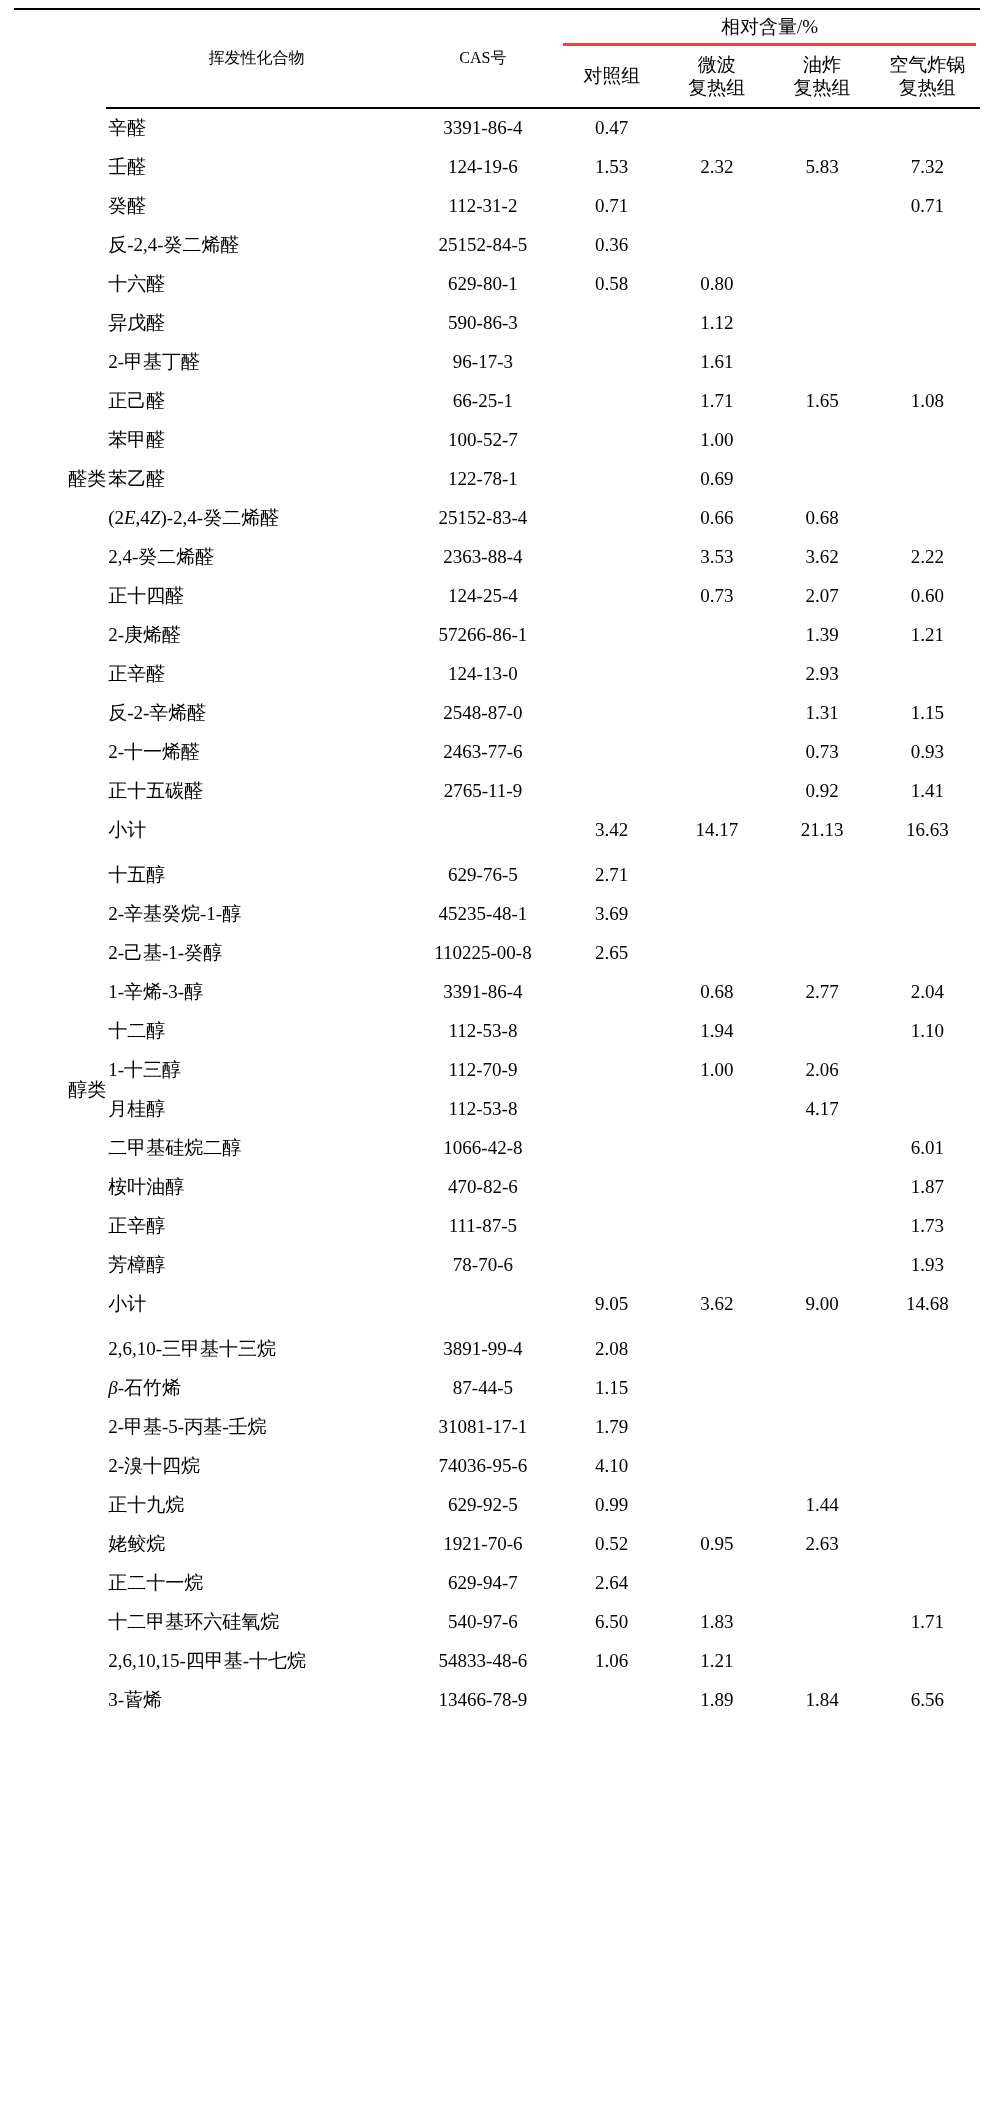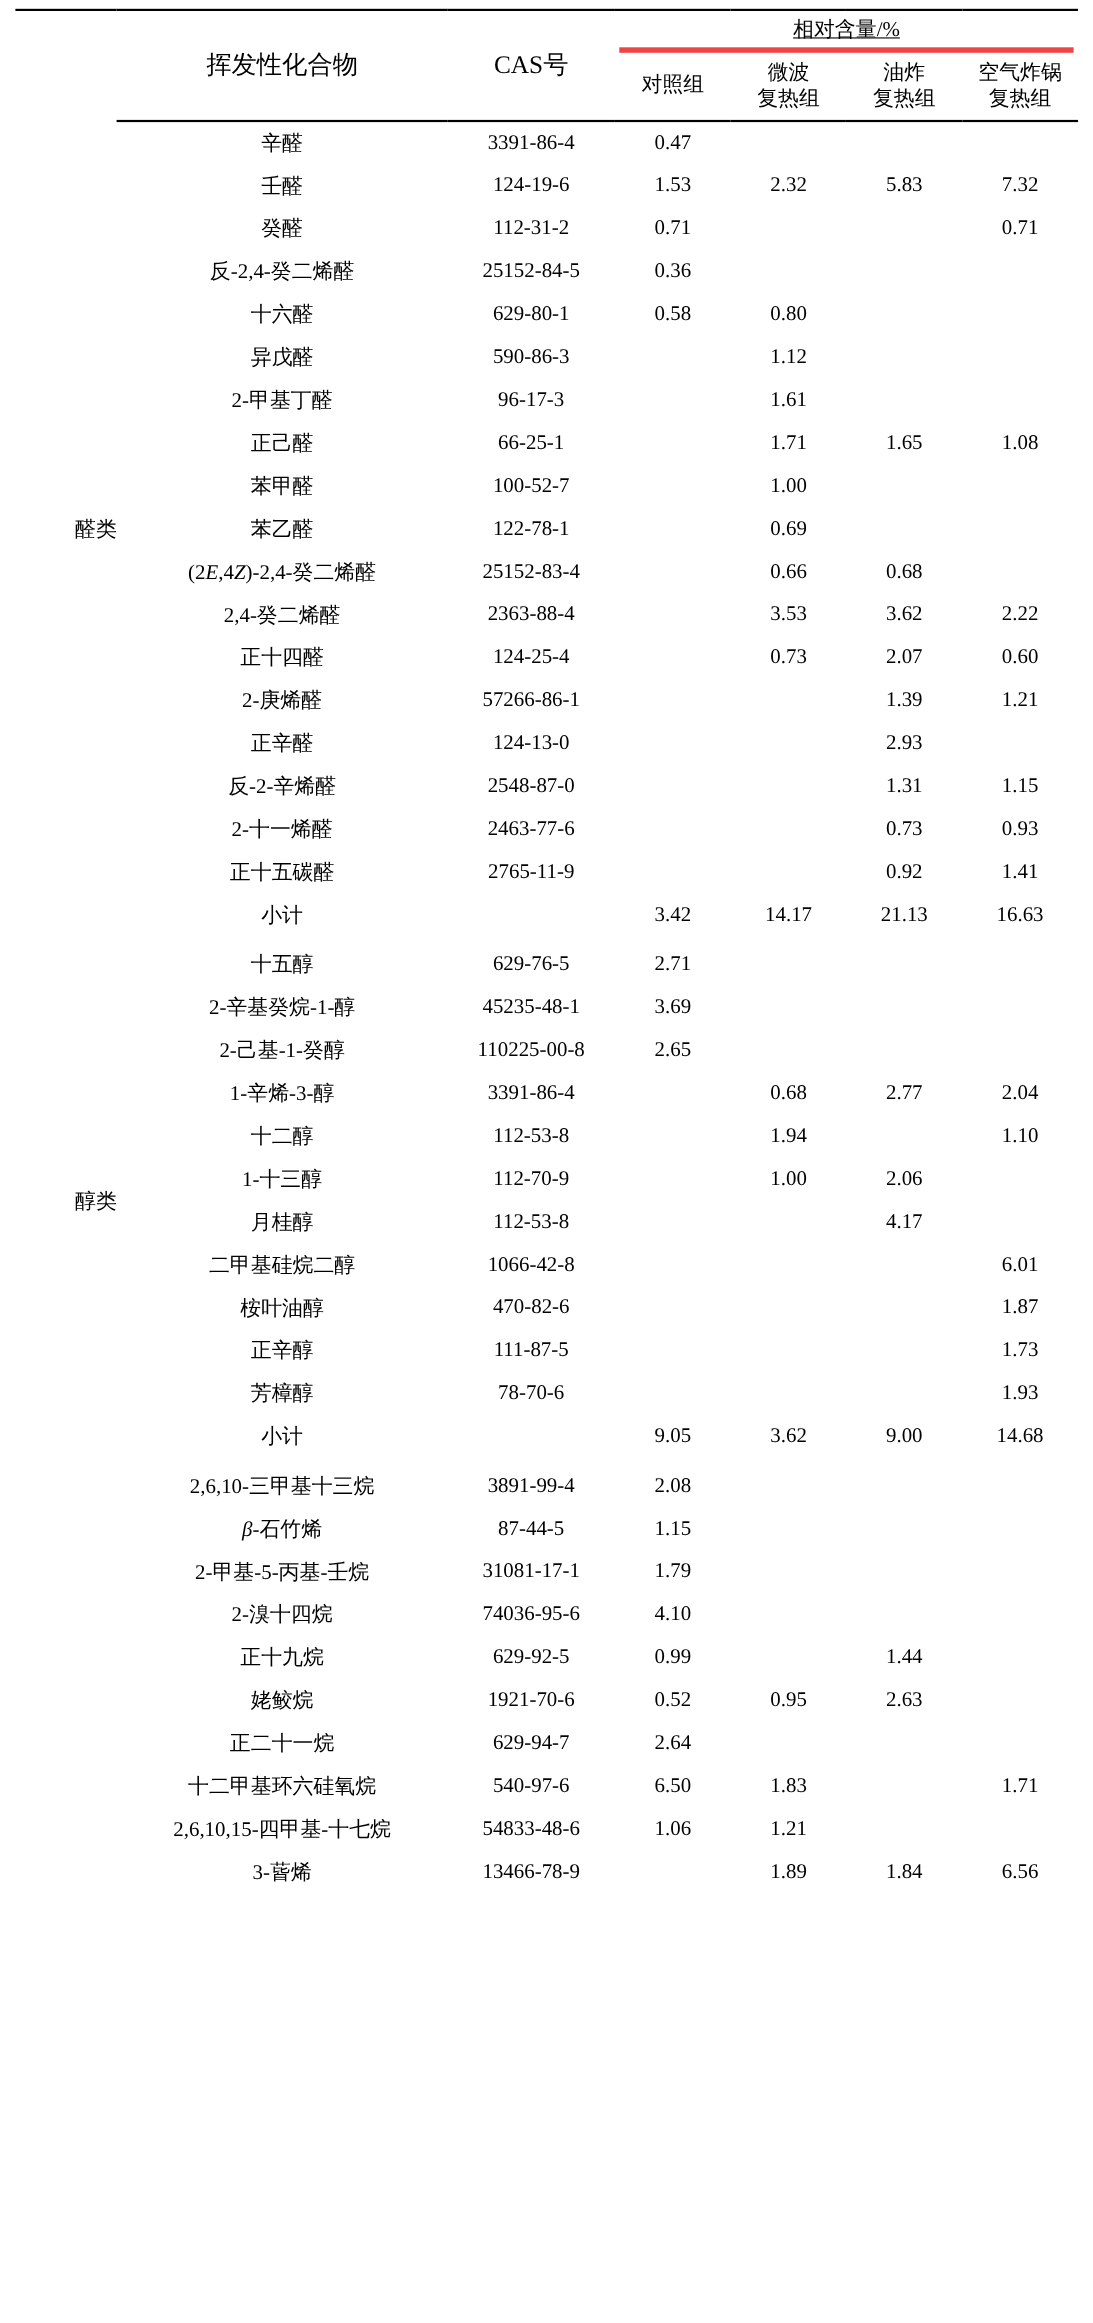--- a/index.html
+++ b/index.html
@@ -39,41 +39,40 @@
     border-top: 2.2px solid #000;
   }
 
   .hdr-super {
     text-align: center;
     font-size: 19px;
     padding: 4px 0 3px 0 !important;
   }
   .hdr-super .inner {
     display: block;
-    border-bottom: 5px solid #ef4444;
+    border-bottom: 3px solid #ef4444;
     padding-bottom: 3px;
     margin: 0 4px;
-    text-decoration: underline;
   }
   .hdr-main {
     text-align: center;
-    font-size: 23px;
+    font-size: 16px;
     line-height: 1.25;
     padding: 6px 2px !important;
   }
   .hdr-sub {
     text-align: center;
     font-size: 19px;
     line-height: 1.2;
     padding: 5px 2px 7px 2px !important;
   }
   .hdr-sub .l2 { display: block; }
 
   .cell-name {
-    text-align: center;
+    text-align: left;
     font-size: 19px;
     padding: 6.5px 2px !important;
     white-space: nowrap;
   }
   .cell-cas {
     text-align: center;
     font-size: 19px;
     padding: 6.5px 2px !important;
     white-space: nowrap;
   }

